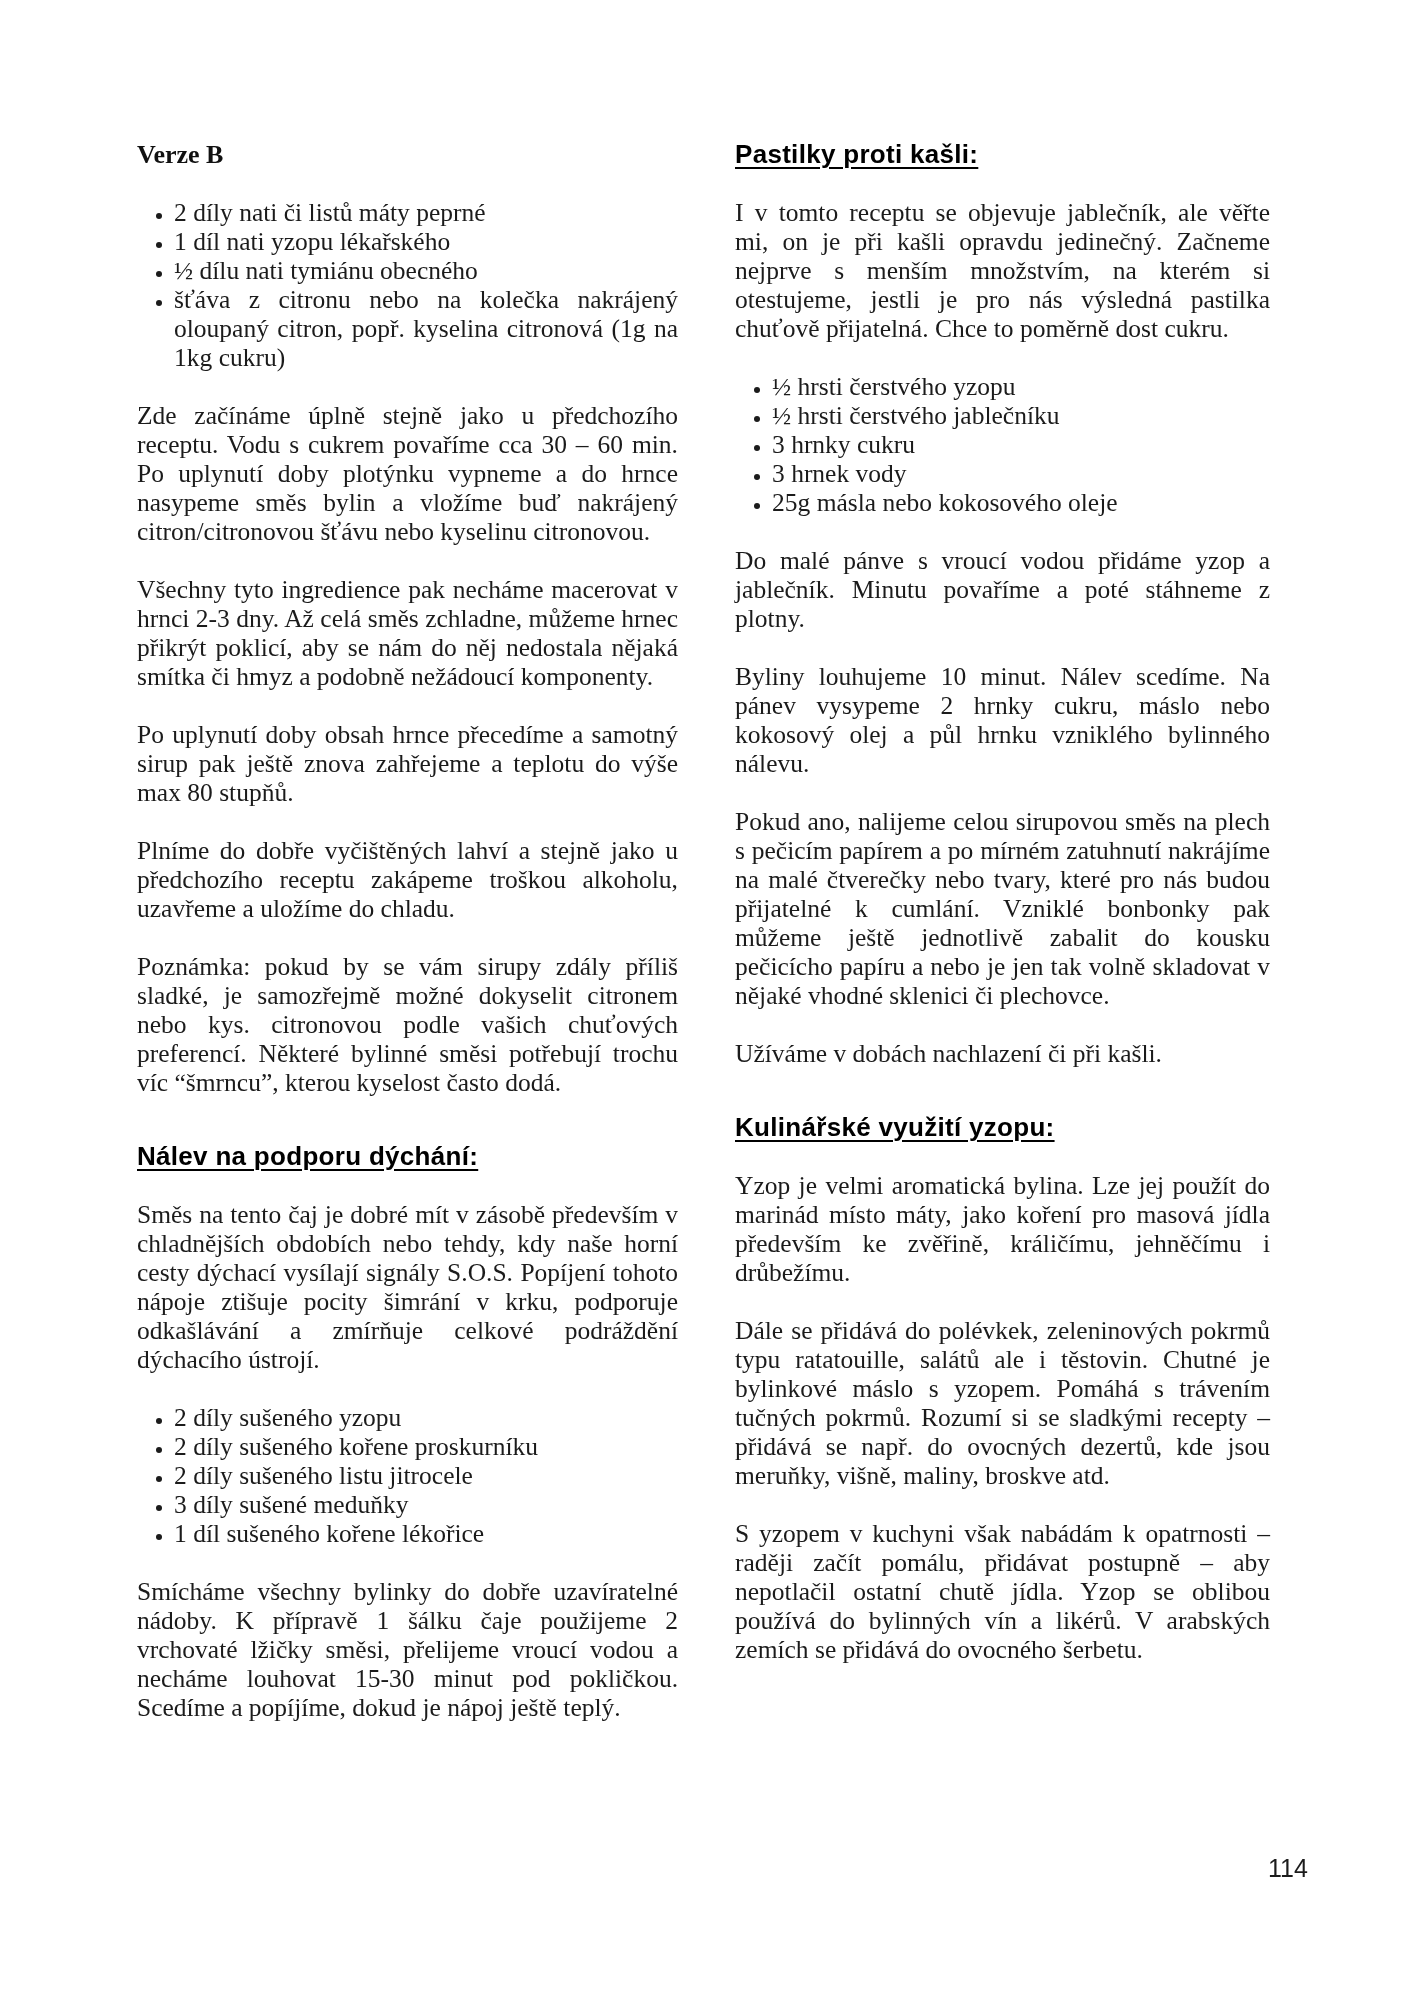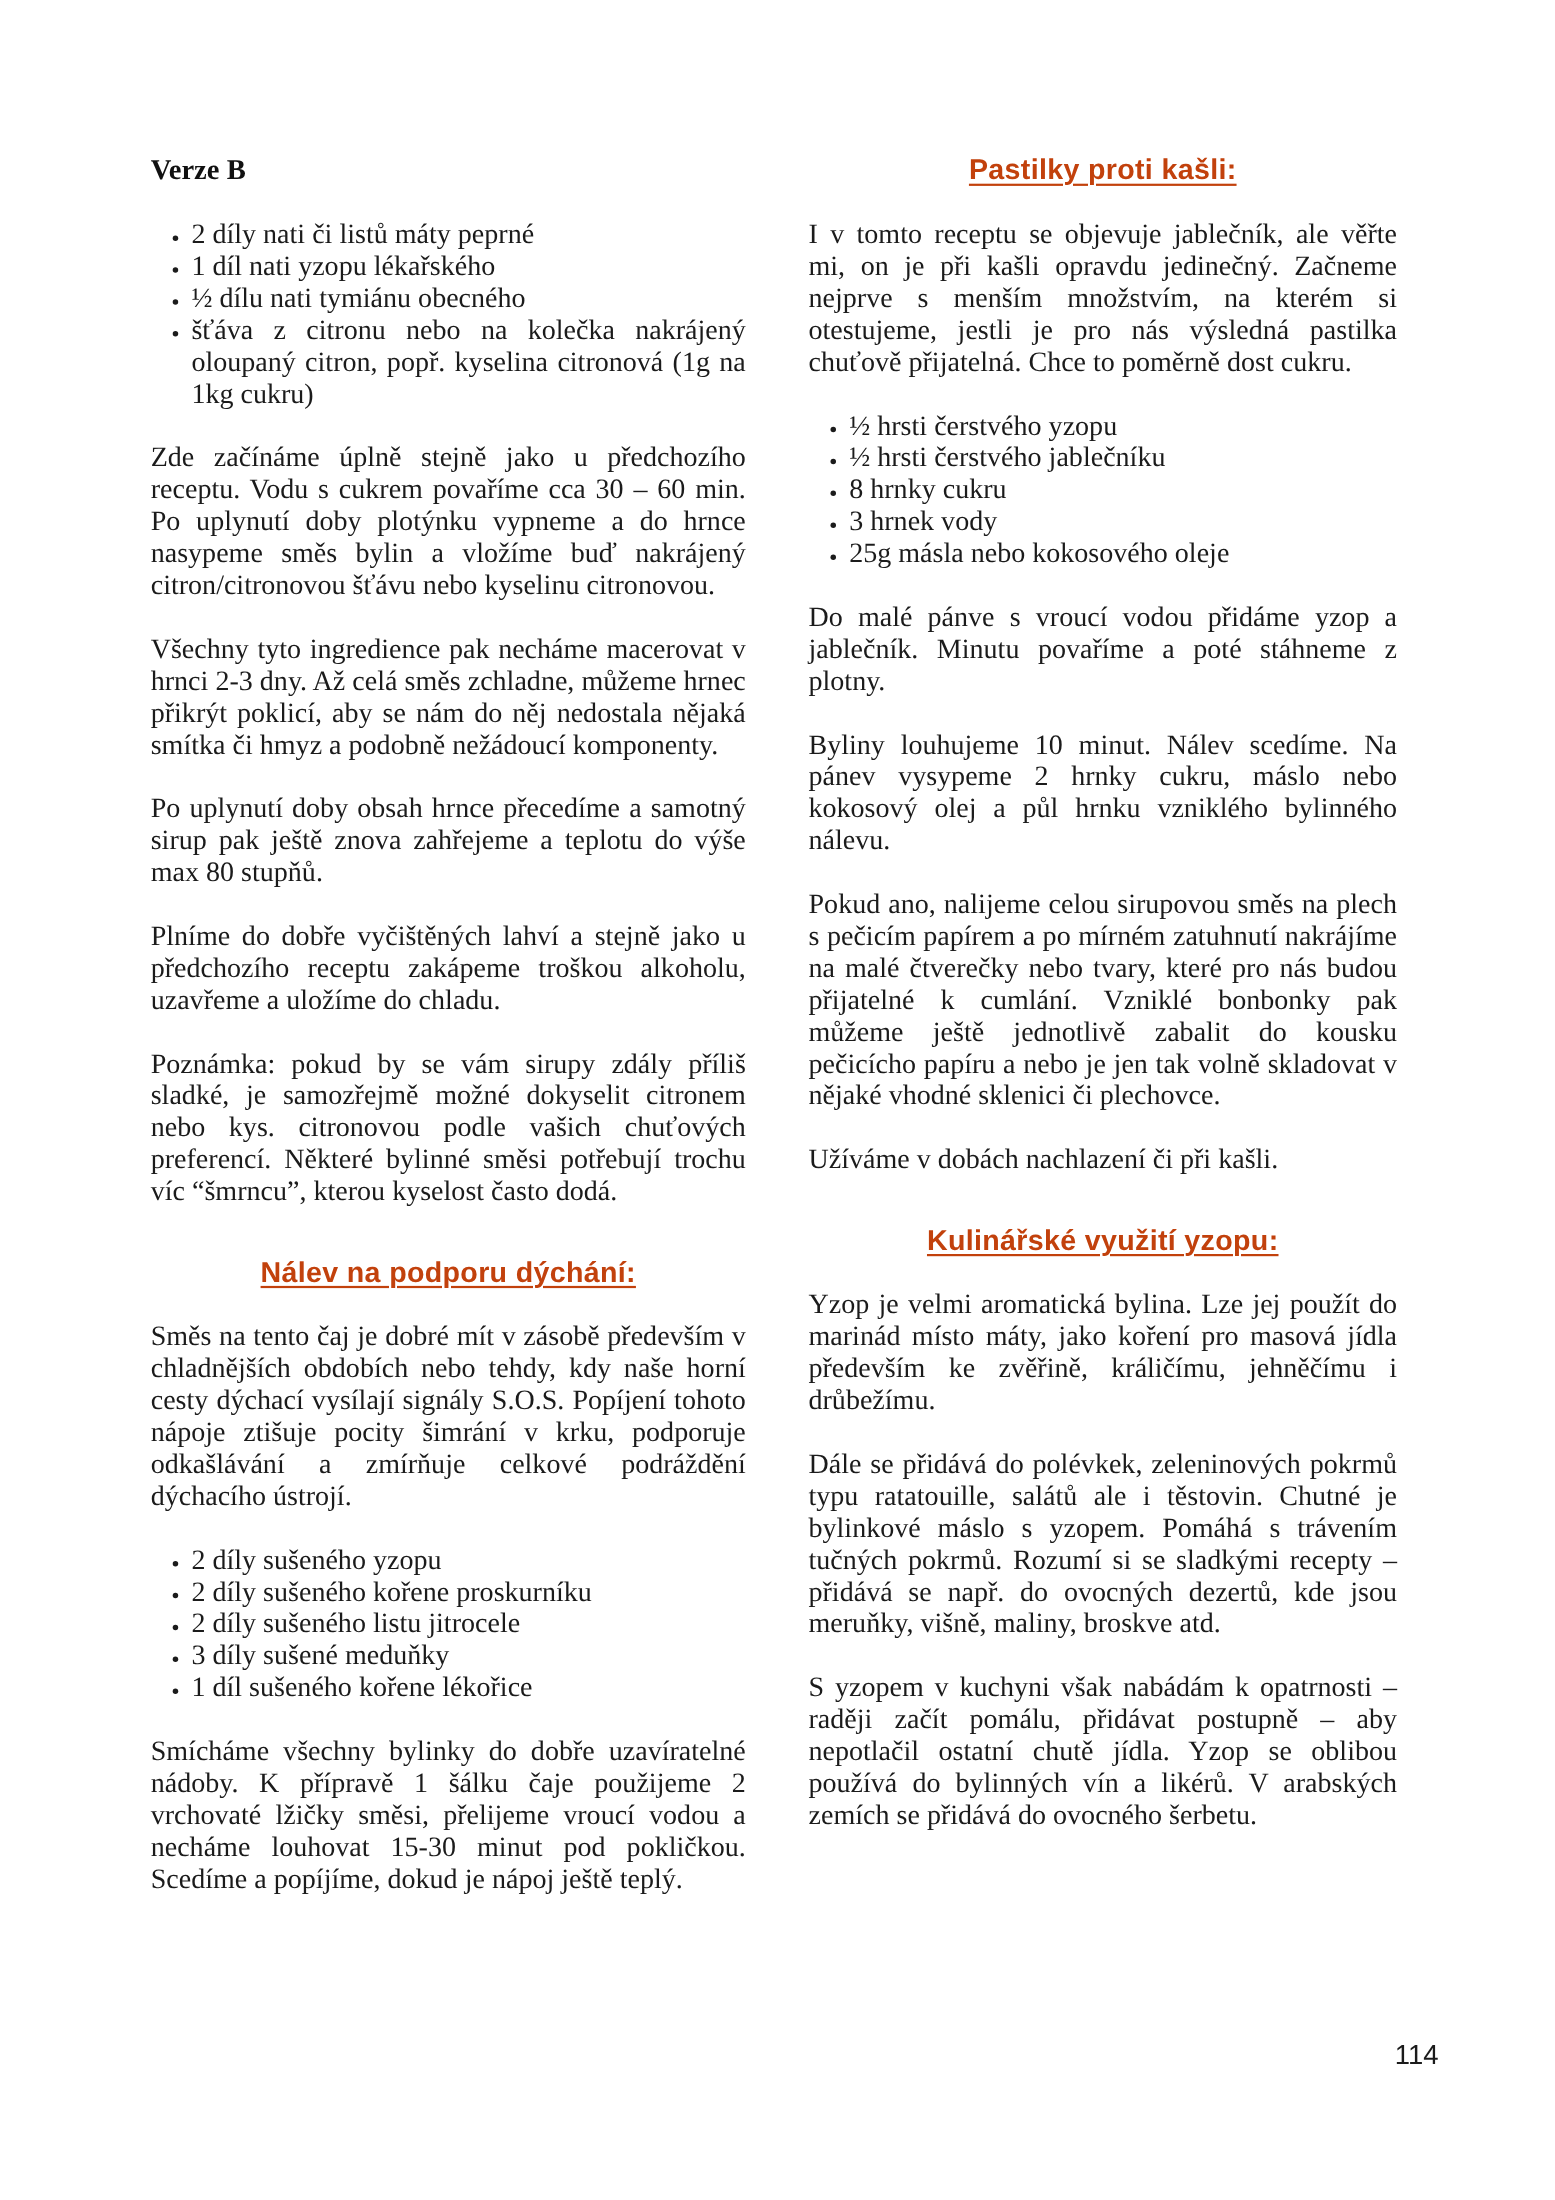--- a/index.html
+++ b/index.html
@@ -40,25 +40,24 @@
     line-height: 29px;
     text-align: justify;
   }
   ul.ing-list li::marker { font-size: 19px; }
   h2.section-heading {
     font-family: "Liberation Sans", sans-serif;
     font-size: 26px;
     line-height: 29px;
     font-weight: 700;
     letter-spacing: 0.3px;
-    text-align: center;
     text-decoration: underline;
     text-decoration-thickness: 2px;
     text-underline-offset: 4px;
-    color: #c2410c;
+    color: #000000;
     margin: 45px 0 29px 0;
   }
   .page-number {
     position: absolute;
     top: 1854px;
     left: 1268px;
     font-family: "Liberation Sans", sans-serif;
     font-size: 25px;
     line-height: 29px;
     color: #1b1b1b;
@@ -102,21 +101,21 @@
   </div>
 
   <div class="column column-right">
     <h2 class="section-heading">Pastilky proti kašli:</h2>
 
     <p class="body">I v tomto receptu se objevuje jablečník, ale věřte mi, on je při kašli opravdu jedinečný. Začneme nejprve s menším množstvím, na kterém si otestujeme, jestli je pro nás výsledná pastilka chuťově přijatelná. Chce to poměrně dost cukru.</p>
 
     <ul class="ing-list">
       <li>½ hrsti čerstvého yzopu</li>
       <li>½ hrsti čerstvého jablečníku</li>
-      <li>8 hrnky cukru</li>
+      <li>3 hrnky cukru</li>
       <li>3 hrnek vody</li>
       <li>25g másla nebo kokosového oleje</li>
     </ul>
 
     <p class="body">Do malé pánve s vroucí vodou přidáme yzop a jablečník. Minutu povaříme a poté stáhneme z plotny.</p>
     <p class="body">Byliny louhujeme 10 minut. Nálev scedíme. Na pánev vysypeme 2 hrnky cukru, máslo nebo kokosový olej a půl hrnku vzniklého bylinného nálevu.</p>
     <p class="body">Pokud ano, nalijeme celou sirupovou směs na plech s pečicím papírem a po mírném zatuhnutí nakrájíme na malé čtverečky nebo tvary, které pro nás budou přijatelné k cumlání. Vzniklé bonbonky pak můžeme ještě jednotlivě zabalit do kousku pečicícho papíru a nebo je jen tak volně skladovat v nějaké vhodné sklenici či plechovce.</p>
     <p class="body">Užíváme v dobách nachlazení či při kašli.</p>
 
     <h2 class="section-heading">Kulinářské využití yzopu:</h2>

